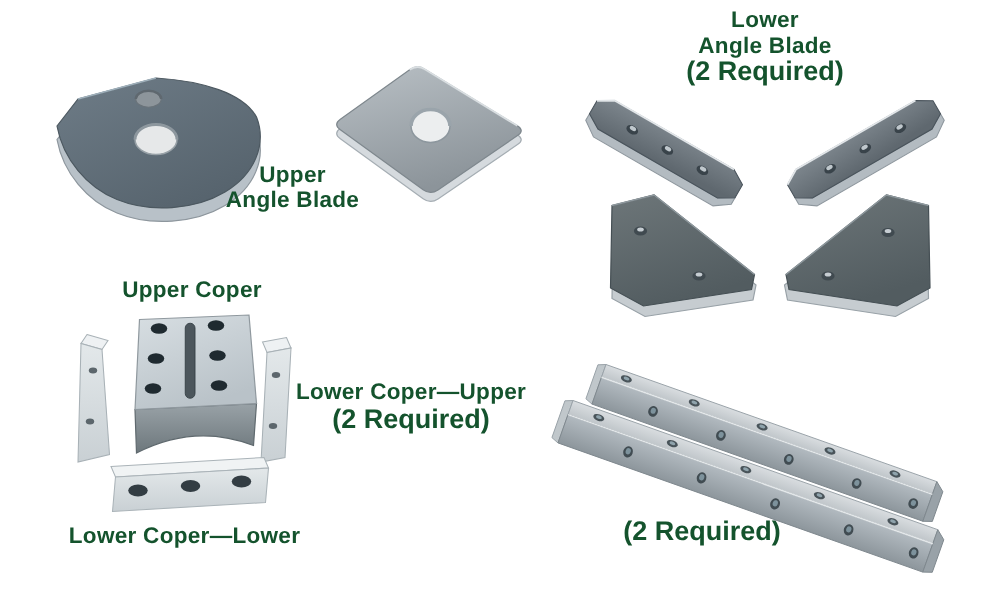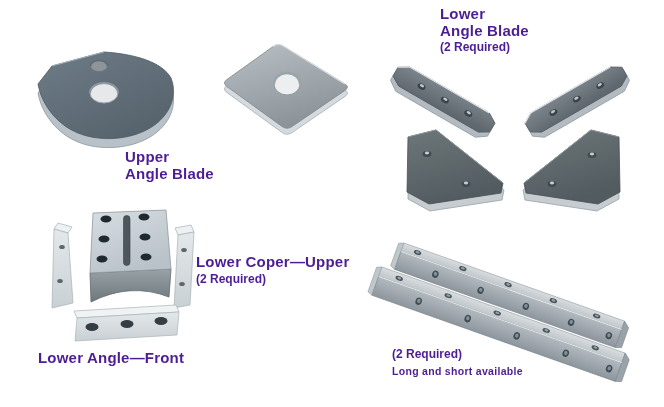--- a/index.html
+++ b/index.html
@@ -2,24 +2,24 @@
 <html><head>
 <meta charset="utf-8">
 <style>
   html,body{margin:0;padding:0;background:#ffffff;}
   .stage{
     position:relative;width:664px;height:407px;background:#ffffff;
     font-family:"Liberation Sans", sans-serif;overflow:hidden;
   }
   .stage svg{position:absolute;left:0;top:0;}
   .part-label{
-    position:absolute;color:#4c1d95;font-weight:bold;
+    position:absolute;text-align:center;color:#14532d;font-weight:bold;
   }
   .lbl-main{font-size:15px;line-height:16.5px;letter-spacing:.2px;}
-  .lbl-note{font-size:12px;line-height:14px;margin-top:1px;}
+  .lbl-note{font-size:18px;line-height:14px;margin-top:1px;}
   .lbl-sub{font-size:10.5px;line-height:12px;margin-top:4px;letter-spacing:.3px;}
 </style>
 </head>
 <body>
 
 <div class="stage">
 
   <svg width="664" height="407" viewBox="0 0 664 407">
     <defs>
       <linearGradient id="gD" x1="0" y1="0" x2="0.7" y2="1">
@@ -222,39 +222,41 @@
         <ellipse cx="150" cy="20" rx="3.2" ry="3.8" fill="#414c52"></ellipse>
           <ellipse cx="150" cy="19.6" rx="1.7" ry="2.1" fill="#7d929c"></ellipse>
         <ellipse cx="202" cy="20" rx="3.2" ry="3.8" fill="#414c52"></ellipse>
           <ellipse cx="202" cy="19.6" rx="1.7" ry="2.1" fill="#7d929c"></ellipse>
         <ellipse cx="248" cy="20" rx="3.2" ry="3.8" fill="#414c52"></ellipse>
           <ellipse cx="248" cy="19.6" rx="1.7" ry="2.1" fill="#7d929c"></ellipse>
       </g>
     </g>
   </svg>
 
-  <div class="part-label" style="left:125px;top:109px;width:140px;margin-top:40px;">
+  <div class="part-label" style="left:125px;top:109px;width:140px;">
     <div class="lbl-main">Upper</div>
     <div class="lbl-main">Angle Blade</div>
   </div>
 
   <div class="part-label" style="left:440px;top:6px;width:140px;">
     <div class="lbl-main">Lower</div>
     <div class="lbl-main">Angle Blade</div>
     <div class="lbl-note">(2 Required)</div>
   </div>
 
+  <div class="part-label" style="left:58px;top:186px;width:140px;">
+    <div class="lbl-main">Upper Coper</div>
+  </div>
 
   <div class="part-label" style="left:196px;top:254px;width:156px;">
     <div class="lbl-main">Lower Coper—Upper</div>
     <div class="lbl-note">(2 Required)</div>
   </div>
 
   <div class="part-label" style="left:38px;top:350px;width:170px;">
-    <div class="lbl-main">Lower Angle—Front</div>
+    <div class="lbl-main">Lower Coper—Lower</div>
   </div>
 
   <div class="part-label" style="left:392px;top:346px;width:152px;">
     <div class="lbl-note">(2 Required)</div>
-    <div class="lbl-sub">Long and short available</div>
   </div>
 
 </div>
 
 </body></html>

